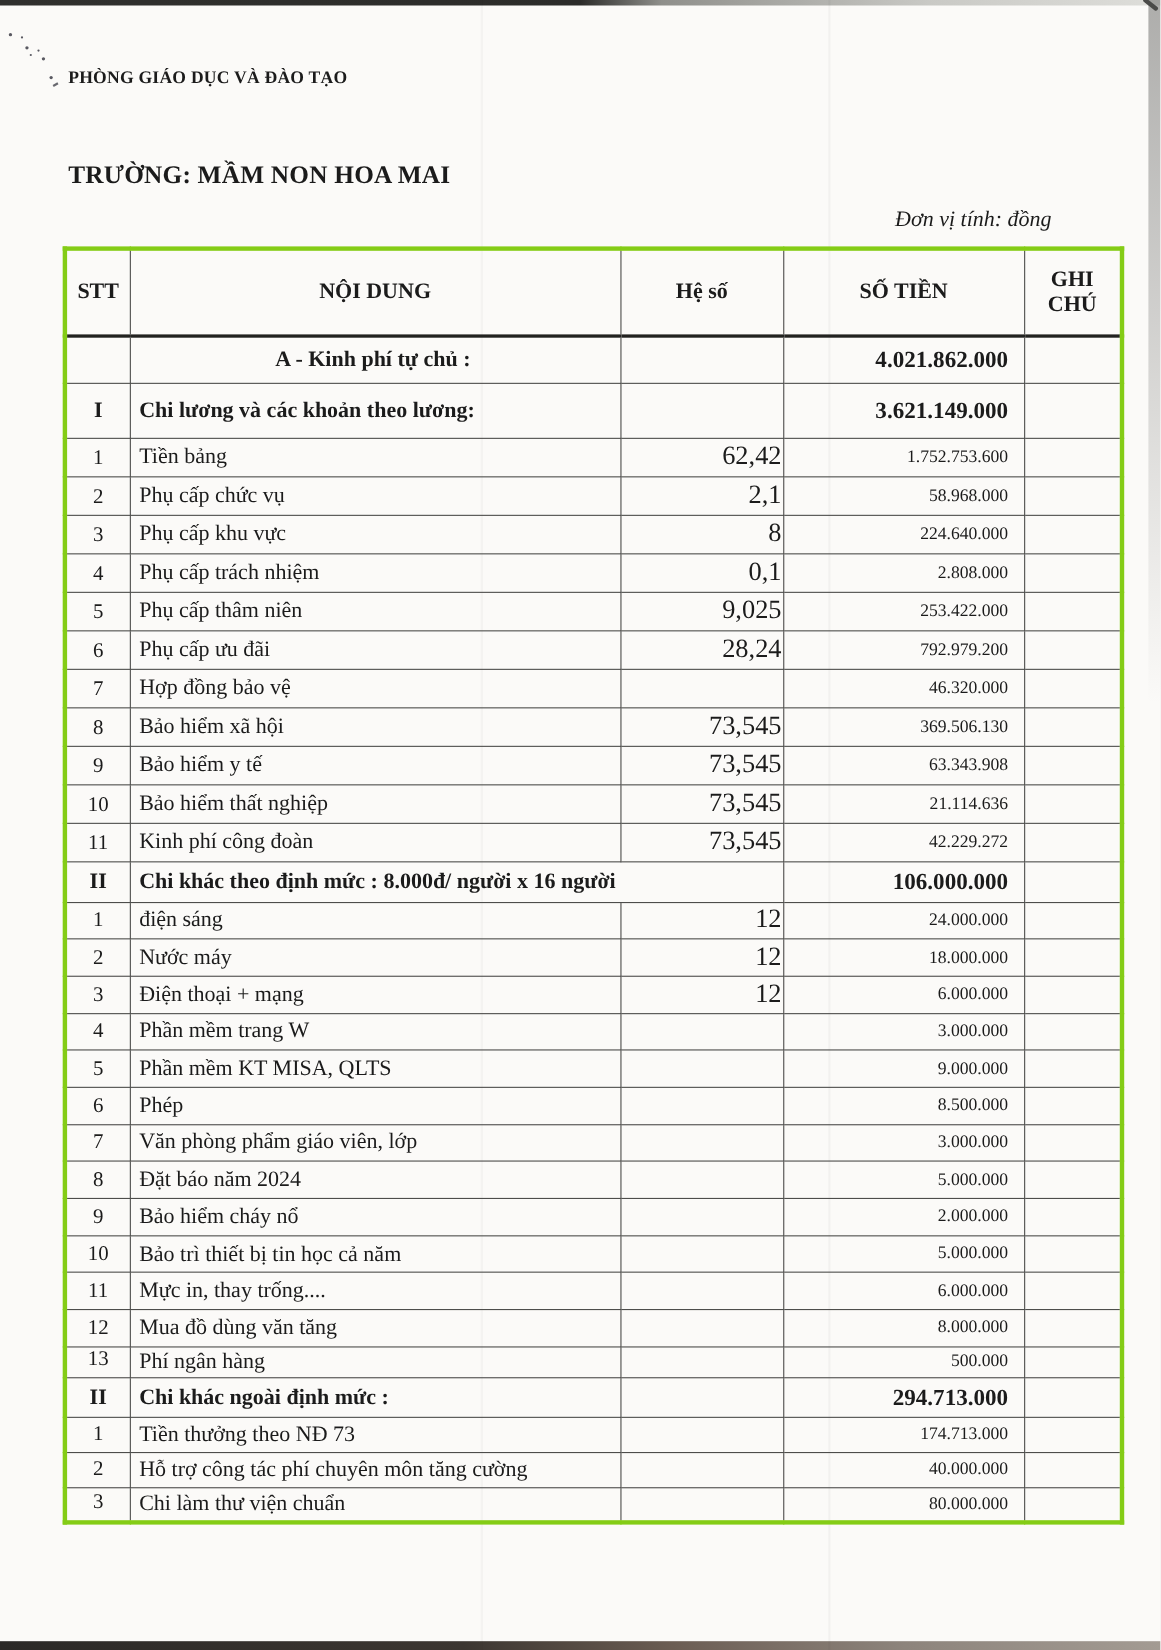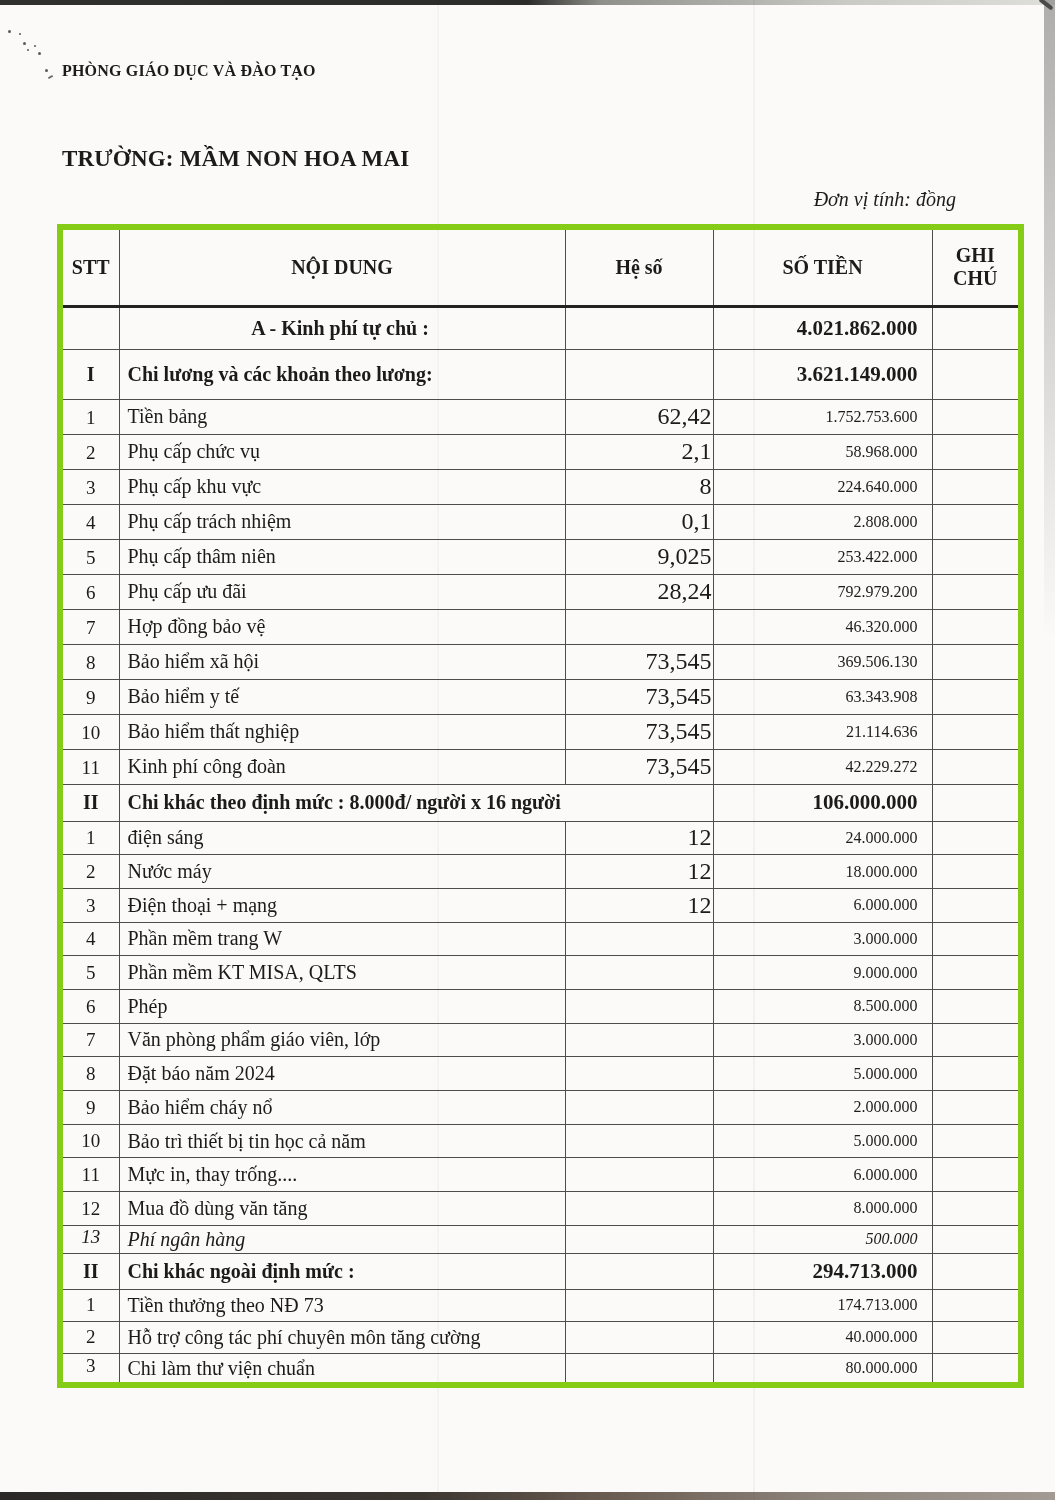--- a/index.html
+++ b/index.html
@@ -32,21 +32,21 @@
   .school{position:absolute;left:62px;top:106px;font-size:23px;font-weight:bold;letter-spacing:.2px;margin-top:40px;}
   .title{position:absolute;left:57px;top:149px;width:961px;text-align:center;
     font-size:24px;font-weight:bold;letter-spacing:.2px;}
   .unit{position:absolute;left:57px;top:188px;width:899px;text-align:right;
     font-size:20px;font-style:italic;}
 
   
   table.budget{
     position:absolute;left:57px;top:224px;width:961px;
     border-collapse:collapse;table-layout:fixed;
-    border:6px solid #84cc16;
+    border:4px solid #84cc16;
   }
   table.budget th,table.budget td{
     border:1px solid #4d4d4b;
     overflow:hidden;white-space:nowrap;
   }
   table.budget thead tr{height:79px;}
   table.budget th{
     font-size:20px;font-weight:bold;text-align:center;vertical-align:middle;
     line-height:1.15;border-bottom:3px solid #222220;white-space:normal;
   }
@@ -278,21 +278,21 @@
           <td class="amount">6.000.000</td>
           <td class="note"></td>
         </tr>
         <tr style="height: 33.7px;">
           <td class="stt">12</td>
           <td class="content">Mua đồ dùng văn tăng</td>
           <td class="heso"></td>
           <td class="amount">8.000.000</td>
           <td class="note"></td>
         </tr>
-        <tr style="height: 28px; font-style: italic;">
+        <tr style="height: 28px;">
           <td class="stt">13</td>
           <td class="content">Phí ngân hàng</td>
           <td class="heso"></td>
           <td class="amount">500.000</td>
           <td class="note"></td>
         </tr>
         <tr class="bold" style="height: 36px;">
           <td class="stt">II</td>
           <td class="content">Chi khác ngoài định mức :</td>
           <td class="heso"></td>

